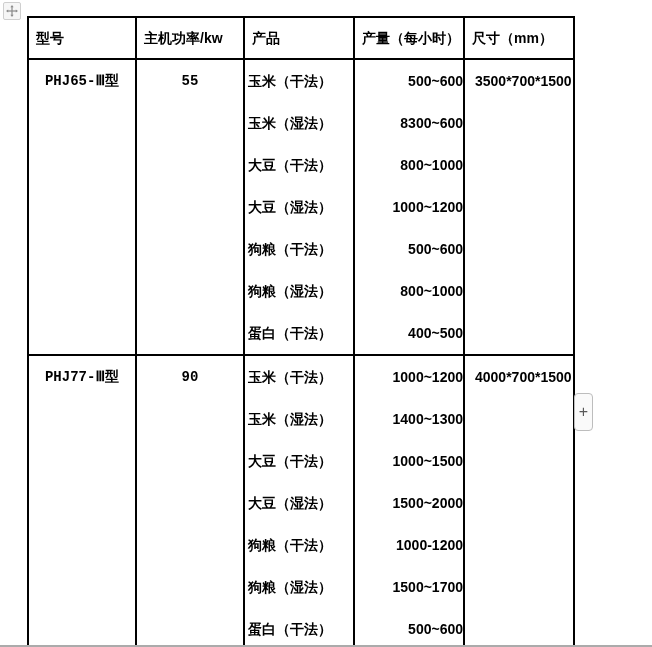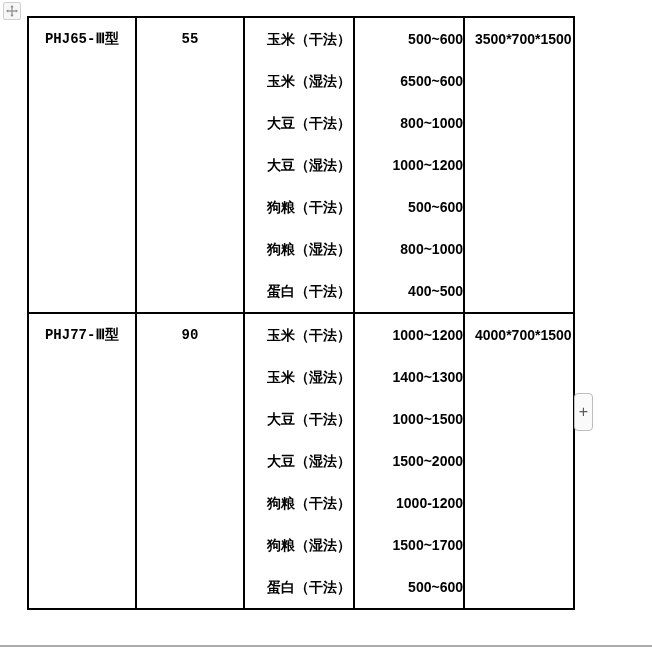--- a/index.html
+++ b/index.html
@@ -66,21 +66,21 @@
   }
   tr.sec1 { height:294px; }
   tr.sec2 { height:292px; }
 
   .line { height:42px; line-height:42px; white-space:nowrap; }
 
   td.model-cell, td.power-cell { text-align:center; }
   td.model-cell .line, td.power-cell .line {
     font-family:Liberation Mono, monospace;
   }
-  td.product-cell .line { padding-left:22px; }
+  td.product-cell .line { padding-left:3px; }
   td.output-cell .line  { padding-left:6px;text-align:right; }
   td.size-cell .line    { padding-left:10px; }
 
   .mh-svg { display:block; }
 </style>
 </head>
 <body>
 
 <div class="move-handle">
   <span>
@@ -99,40 +99,47 @@
 
 <table class="spec">
   <colgroup>
     <col style="width:108px">
       <col style="width:108px">
       <col style="width:110px">
       <col style="width:110px">
       <col style="width:110px">
   </colgroup>
   <tbody>
+      <tr class="hdr">
+    <th>型号</th>
+    <th>主机功率/kw</th>
+    <th>产品</th>
+    <th>产量（每小时）</th>
+    <th>尺寸（mm）</th>
+  </tr>
 
   <tr class="sec1">
     <td class="model-cell">
       <div class="line">PHJ65-Ⅲ型</div>
     </td>
     <td class="power-cell">
       <div class="line">55</div>
     </td>
     <td class="product-cell">
       <div class="line">玉米（干法）</div>
       <div class="line">玉米（湿法）</div>
       <div class="line">大豆（干法）</div>
       <div class="line">大豆（湿法）</div>
       <div class="line">狗粮（干法）</div>
       <div class="line">狗粮（湿法）</div>
       <div class="line">蛋白（干法）</div>
     </td>
     <td class="output-cell">
       <div class="line">500~600</div>
-      <div class="line">6500~600</div>
+      <div class="line">8300~600</div>
       <div class="line">800~1000</div>
       <div class="line">1000~1200</div>
       <div class="line">500~600</div>
       <div class="line">800~1000</div>
       <div class="line">400~500</div>
     </td>
     <td class="size-cell">
       <div class="line">3500*700*1500</div>
     </td>
   </tr>

